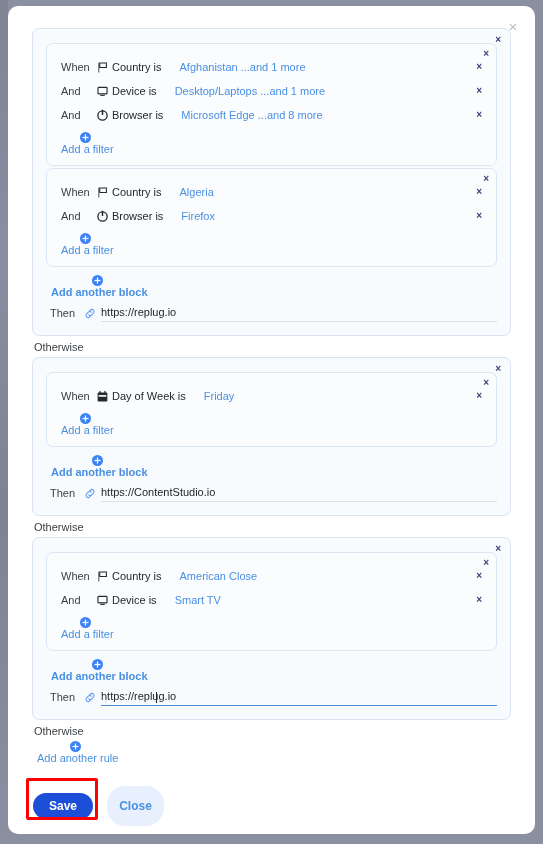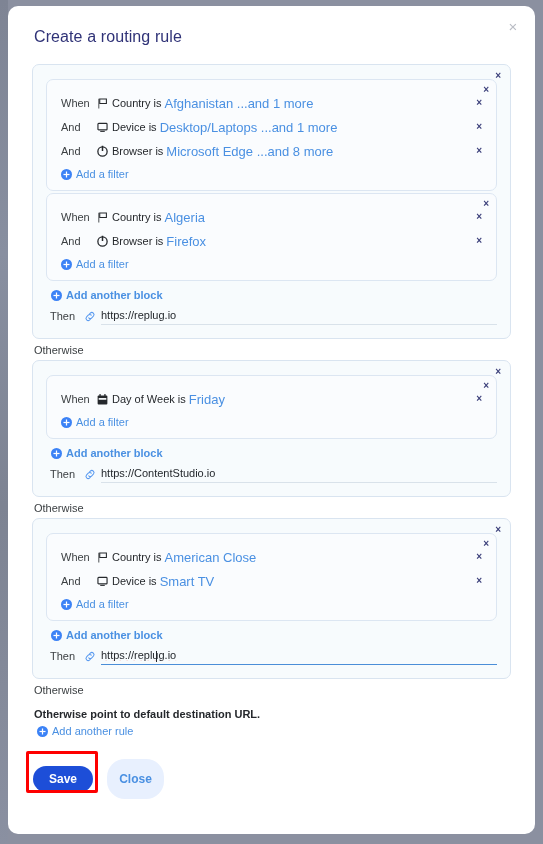--- a/index.html
+++ b/index.html
@@ -95,33 +95,33 @@
     display:inline-flex;
     align-items:center;
     justify-content:center;
     width:14px; height:13px;
     margin-right:3px;
     color:#25282c;
     flex:0 0 14px;
   }
   .filter-ico svg { display:block; }
   .filter-text { color:#25282c; font-size:11px; white-space:nowrap; }
-  .filter-val { color:#4a90e2; font-size:13px; margin-left:3px; white-space:nowrap; }
+  .filter-val { color:#4a90e2; font-size:11px; margin-left:18px; white-space:nowrap; }
   .row-x {
     position:absolute; right:4px; top:50%;
     transform:translateY(-50%);
     color:#3b3f7a; font-size:10px; font-weight:700; line-height:1;
     cursor:pointer;
   }
   
   .add-link {
     display:flex; align-items:center;
     color:#4a90e2; font-size:11px;
     margin-top:5px; padding-left:4px;
-    cursor:pointer; width:max-content;
+    cursor:pointer; width:max-content;flex-direction:column;
   }
   .add-link .plus {
     display:inline-flex; align-items:center; justify-content:center;
     width:11px; height:11px; margin-right:4px;
     flex:0 0 11px;
   }
   .add-block-link { margin:8px 0 4px 1px;font-weight:bold; }
   
   .then-row {
     display:flex; align-items:center;
@@ -205,21 +205,20 @@
 </head>
 <body>
 
 <div id="backdrop">
   <div class="strip"></div>
 </div>
 
 <div id="modal">
   <div class="modal-close">×</div>
   <div class="modal-body">
-    <h1 class="modal-title">Create a routing rule</h1>
     <div id="rules-container">
         <div class="rule-card">
           <span class="rule-x">×</span>
           <div class="block-card">
             <span class="block-x">×</span>
             <div class="filter-row">
               <span class="conj">When</span>
               <span class="filter-ico">
                 <svg width="13" height="13" viewBox="0 0 16 16" fill="currentColor">
                   <path d="M3 2h1v12H3z"></path>
@@ -438,21 +437,20 @@
                 </svg>
               </span>
               <input class="then-input focused" value="https://replug.io" style="">
               <span class="caret"></span>
             </div>
           </div>
         </div>
         <div class="otherwise-label">Otherwise</div>
       </div>
 
-    <div class="default-note">Otherwise point to default destination URL.</div>
 
     <div class="add-link add-rule-link">
       <span class="plus">
         <svg width="11" height="11" viewBox="0 0 16 16">
             <circle cx="8" cy="8" r="8" fill="#3b82f6"></circle>
             <rect x="7.1" y="3.6" width="1.8" height="8.8" fill="#fff"></rect>
             <rect x="3.6" y="7.1" width="8.8" height="1.8" fill="#fff"></rect>
           </svg>
       </span>
       <span>Add another rule</span>

